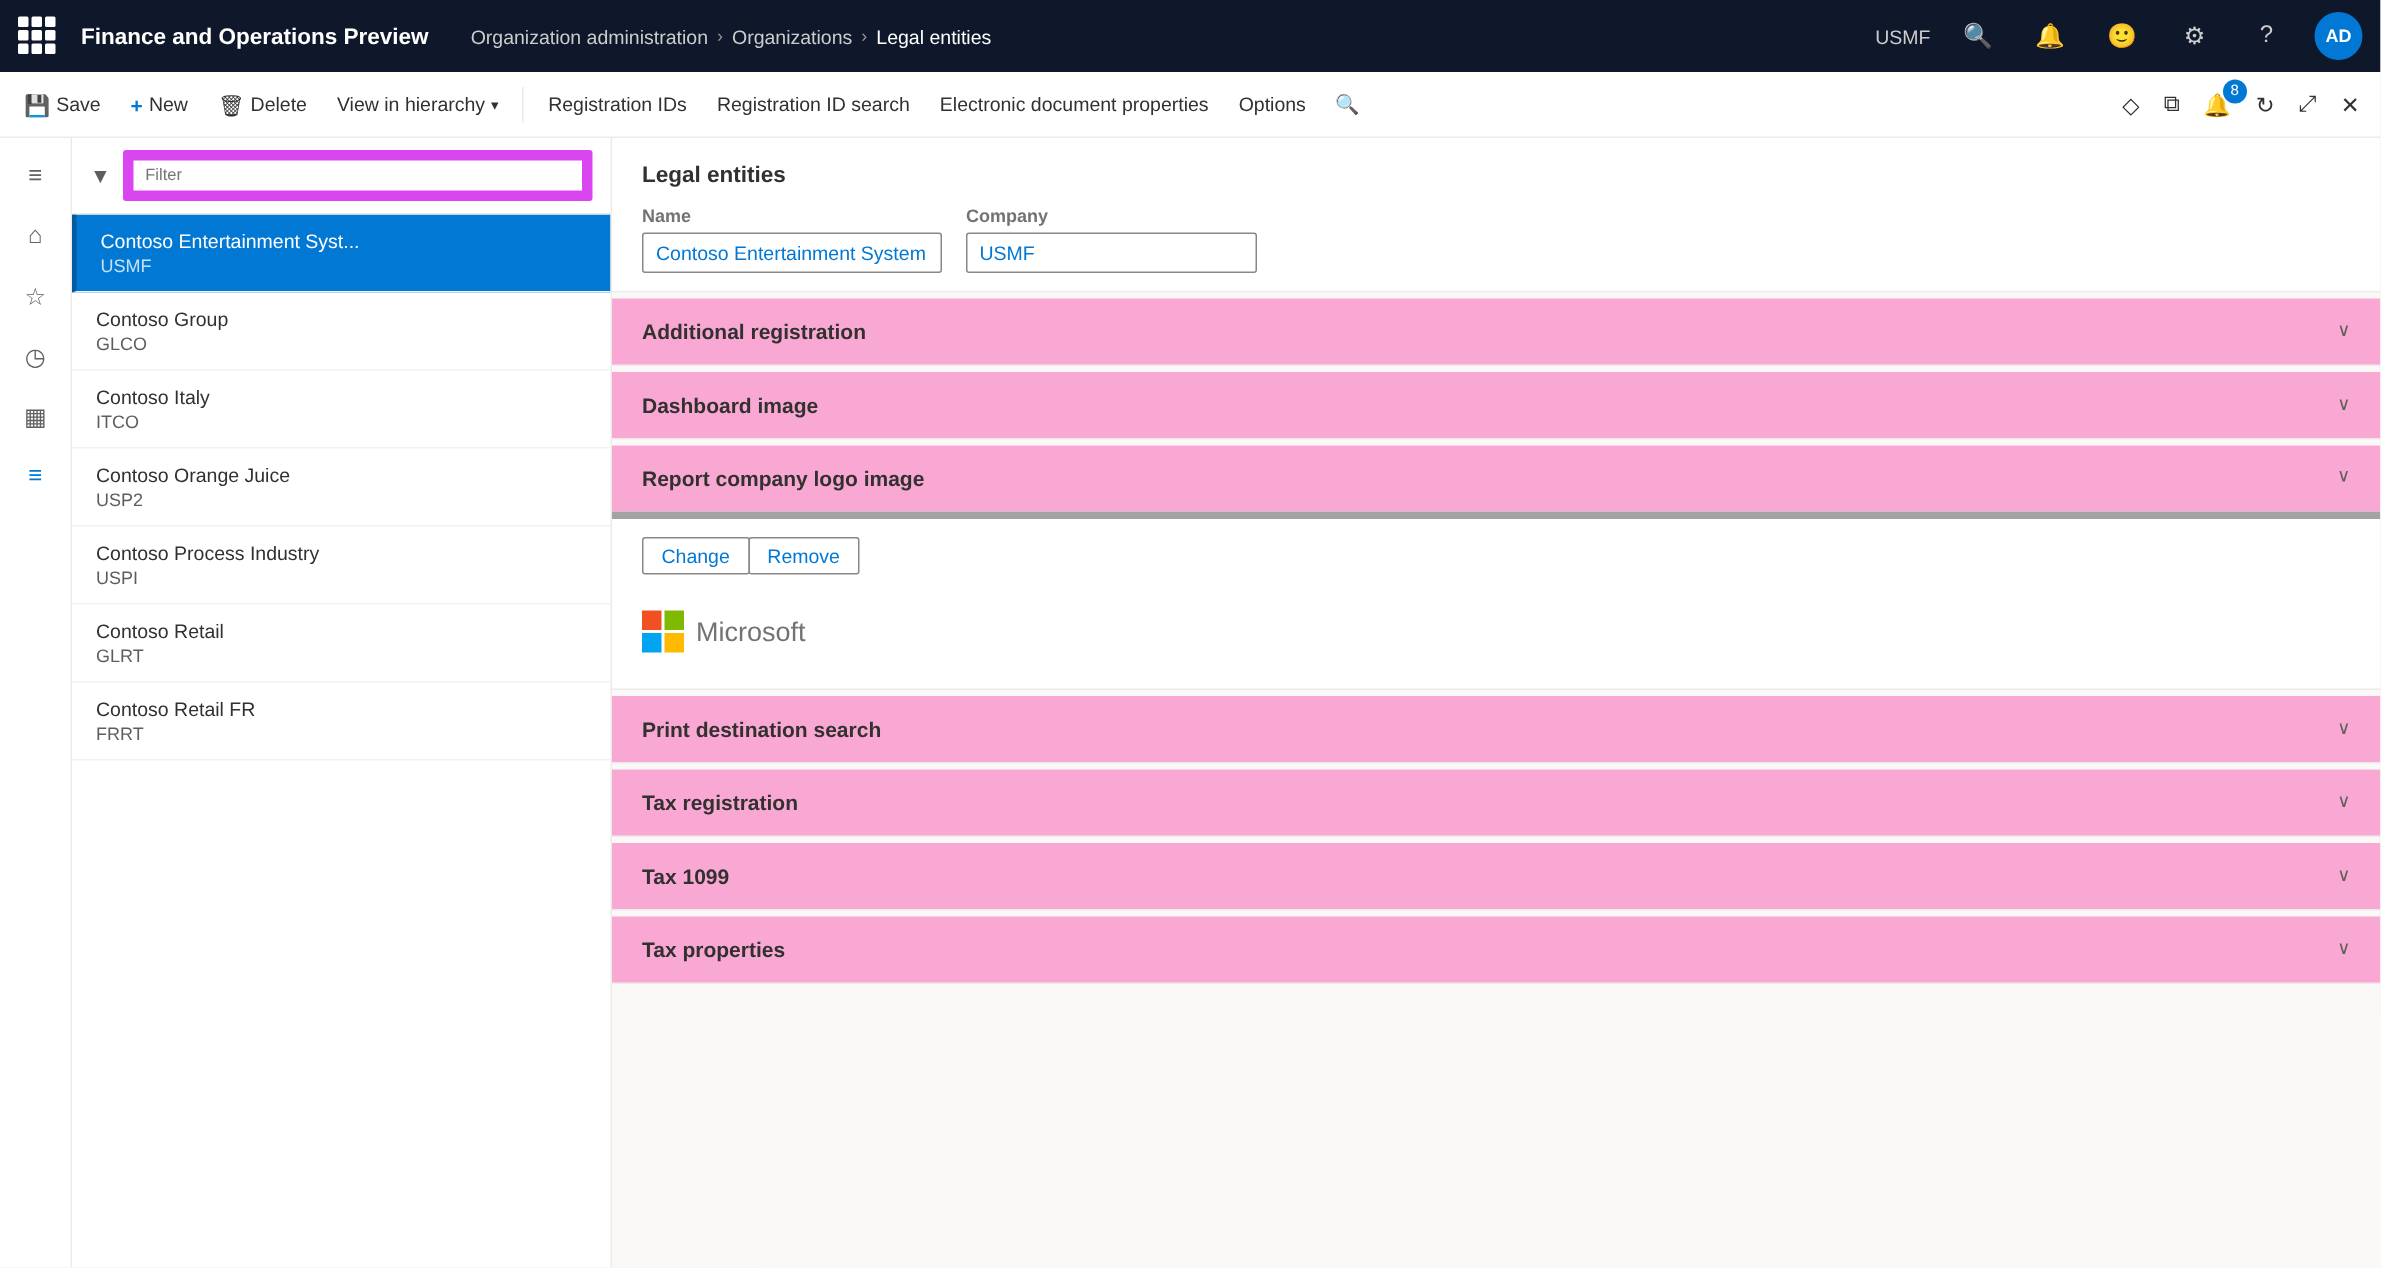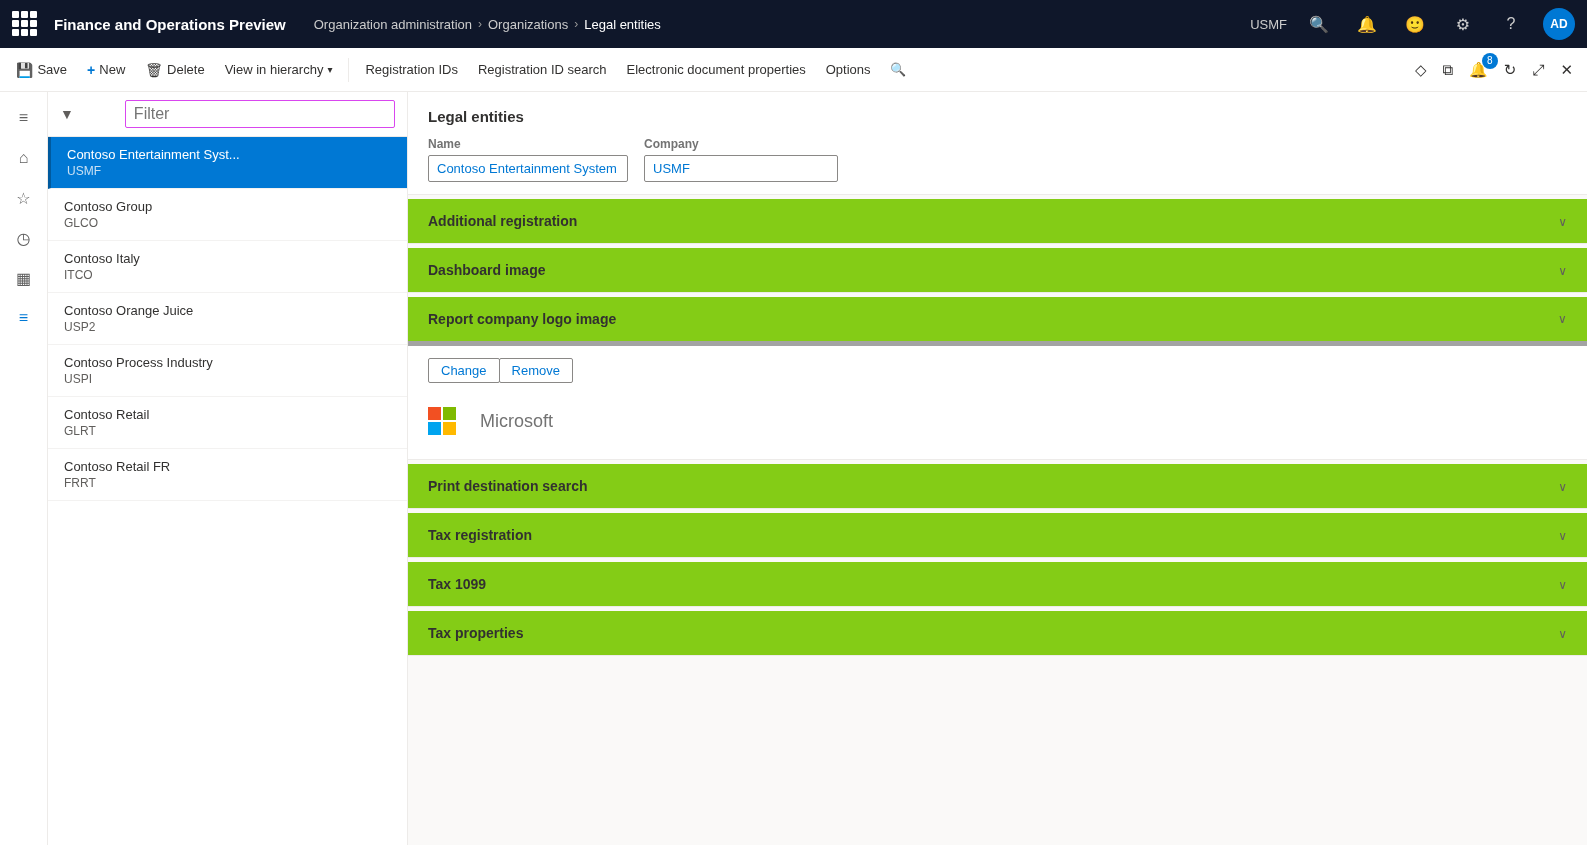--- a/index.html
+++ b/index.html
@@ -73,22 +73,22 @@
       background: #fff;
       border-right: 1px solid #edebe9;
       display: flex; flex-direction: column;
     }
     .list-filter {
       padding: 8px 12px;
       border-bottom: 1px solid #edebe9;
       display: flex; align-items: center; gap: 8px;
     }
     .list-filter input {
-      flex: 1; border: 1px solid #d946ef; border-radius: 2px;
-      padding: 4px 8px; font-size: 16px; outline: none; margin-left: 43px;
+      flex: 1; border: 7px solid #d946ef; border-radius: 2px;
+      padding: 4px 8px; font-size: 11px; outline: none;
     }
     .filter-icon { color: #605e5c; font-size: 14px; }
     .list-items { flex: 1; overflow-y: auto; }
     .list-item {
       padding: 10px 16px;
       border-bottom: 1px solid #f3f2f1;
       cursor: pointer;
     }
     .list-item.selected { background: #0078d4; color: #fff; border-left: 3px solid #005a9e; }
     .list-item.selected .item-sub { color: #c7e0f4; }
@@ -117,39 +117,39 @@
     }
     .field-input.small { min-width: 80px; }
 
     
     .accordion-section {
       background: #fff;
       border-bottom: 1px solid #edebe9;
       margin-top: 4px;
     }
     .accordion-header {
-      display: flex; align-items: flex-end; justify-content: space-between;
+      display: flex; align-items: flex-start; justify-content: space-between;
       padding: 14px 20px;
       cursor: pointer;
-      background: #84cc16;
+      background: #f9a8d4;
     }
     .accordion-title { font-size: 14px; font-weight: 600; color: #323130; }
     .accordion-chevron { font-size: 12px; color: #605e5c; transition: transform 0.2s; }
     .accordion-chevron.open { transform: rotate(180deg); }
     .accordion-content { padding: 12px 20px; border-top: 5px solid #a3a3a3; }
 
     
     .logo-actions { display: flex; gap: 0; margin-bottom: 12px; }
     .logo-action-btn {
       background: none; border: 1px solid #8a8886; border-radius: 2px;
       padding: 4px 12px; font-size: 13px; color: #0078d4;
       cursor: pointer; margin-right: -1px;
     }
     .logo-display { padding: 12px 0; }
-    .ms-logo { display: flex; align-items: center; gap: 24px; }
+    .ms-logo { display: flex; align-items: center; gap: 8px; }
     .ms-logo-grid { display: grid; grid-template-columns: 1fr 1fr; gap: 2px; width: 28px; height: 28px; }
     .ms-logo-grid span:nth-child(1) { background: #f25022; }
     .ms-logo-grid span:nth-child(2) { background: #7fba00; }
     .ms-logo-grid span:nth-child(3) { background: #00a4ef; }
     .ms-logo-grid span:nth-child(4) { background: #ffb900; }
     .ms-logo-text { font-size: 18px; color: #737373; font-weight: 300; }
 
     
     .detail-panel::-webkit-scrollbar { width: 8px; }
     .detail-panel::-webkit-scrollbar-track { background: #f3f2f1; }

